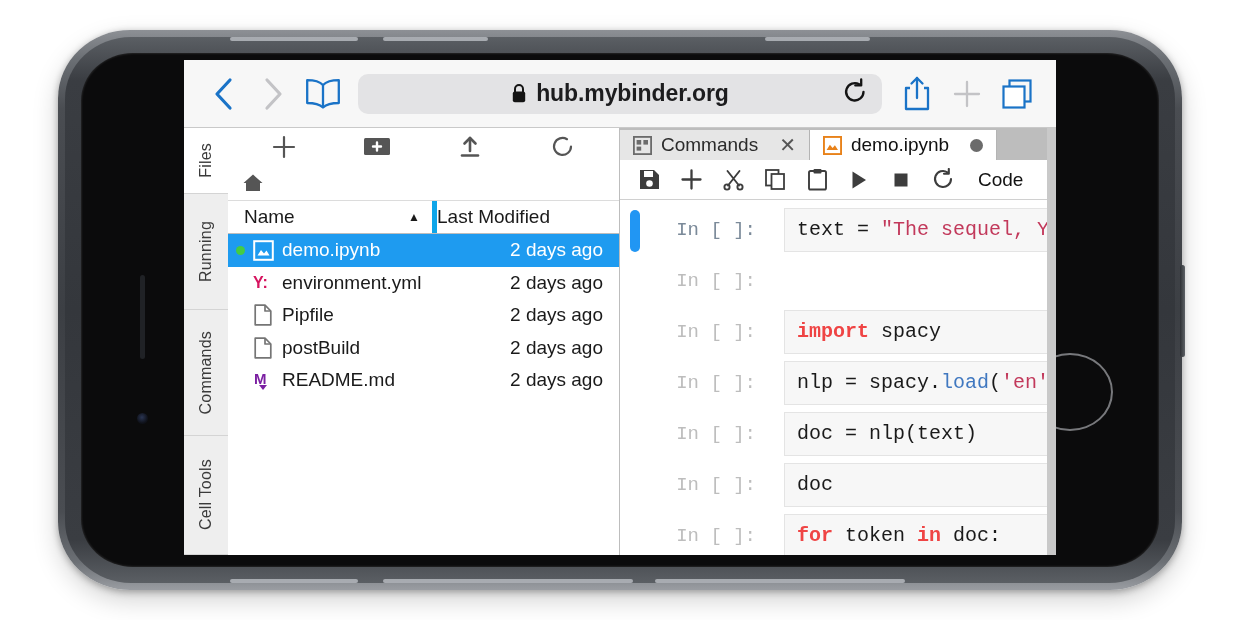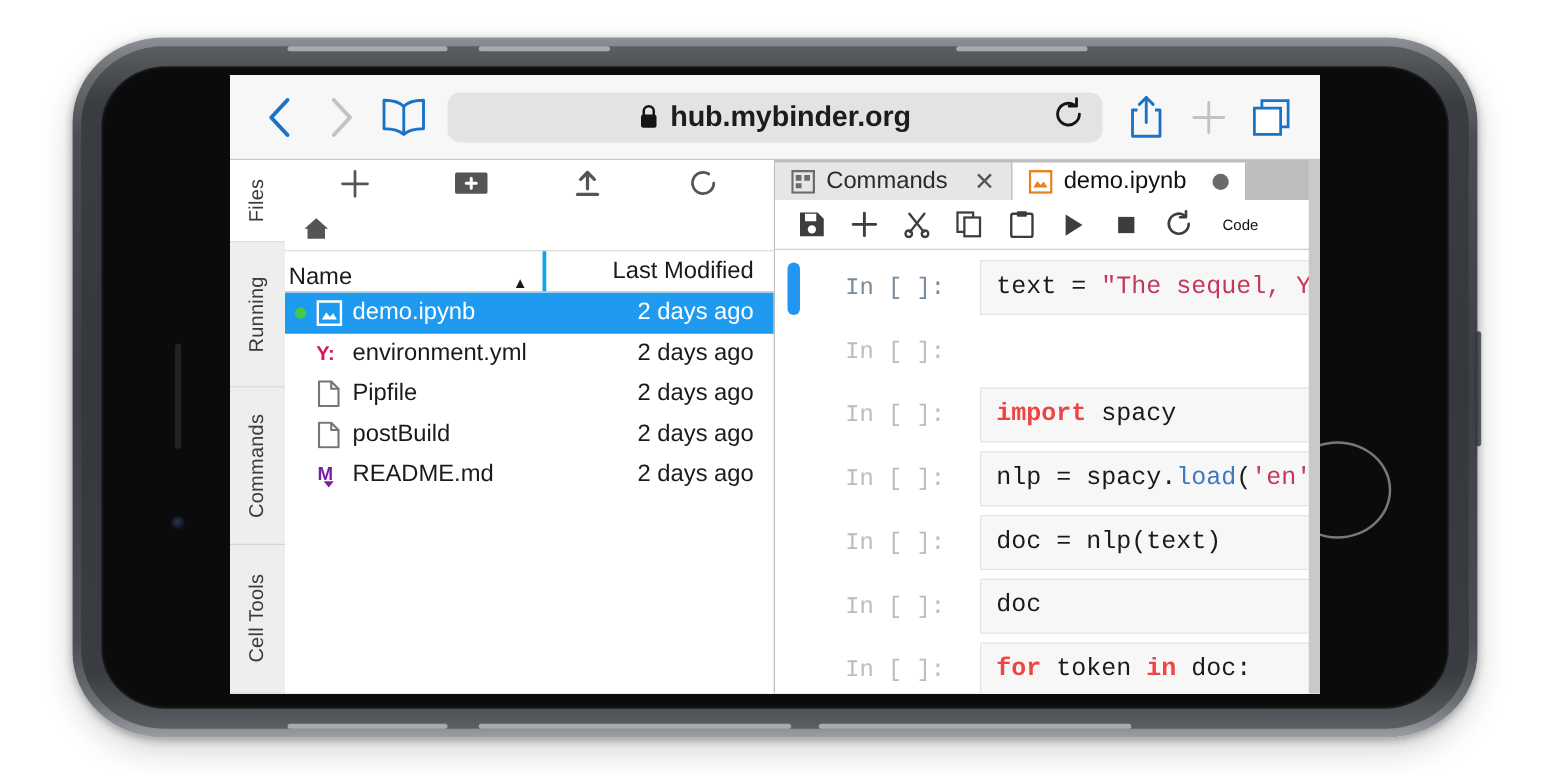--- a/index.html
+++ b/index.html
@@ -169,31 +169,31 @@
   }
   #fb-header {
     height: 34px; flex: none;
     display: flex; align-items: center;
     border-top: 1px solid #dcdcdc;
     border-bottom: 1px solid #bdbdbd;
     font-size: 19px; color: #1a1a1a;
     background: #fff;
   }
   .col-name {
-    flex: 1 1 auto; padding-left: 3px;
-    display: flex; align-items: flex-end; gap: 8px;
-    border-right: 3px solid #0ea5e9;
+    flex: 1 1 auto; padding-left: 16px;
+    display: flex; align-items: center; gap: 8px;
+    border-right: 5px solid #0ea5e9;
     height: 100%;
   }
   .col-name .lbl { font-weight: 400; }
   .sort-arrow { margin-left: auto; margin-right: 12px; font-size: 12px; color: #1a1a1a; }
   .col-mod {
     width: 182px; flex: none;
     text-align: right; padding-right: 16px;
-    height: 100%; display: flex; align-items: center; justify-content: flex-end;
+    height: 100%; display: flex; align-items: center; 
   }
   #fb-list { flex: 1 1 auto; overflow: hidden; }
   .frow {
     height: 32.5px;
     display: flex; align-items: center;
     font-size: 19px; color: #1a1a1a;
     position: relative;
   }
   .frow.selected { background: #1e9bf0; color: #ffffff; }
   .frow .dot-wrap { width: 20px; display: flex; justify-content: center; flex: none; padding-left: 4px; }
@@ -232,21 +232,21 @@
   }
   #nb-toolbar {
     height: 40px; flex: none;
     display: flex; align-items: center;
     border-bottom: 1px solid #d0d0d0;
     background: #fff;
     padding-left: 8px;
   }
   .nb-tool { width: 42px; height: 40px; display: flex; align-items: center; justify-content: center; flex: none; }
   .nb-kind {
-    margin-left: 14px; font-size: 12px; color: #111;
+    margin-left: 14px; font-size: 19px; color: #111;
     display: flex; align-items: center; height: 40px;
   }
   #nb-cells { flex: 1 1 auto; overflow: hidden; padding-top: 8px; }
   .cell {
     display: flex; align-items: flex-start;
     height: 51px;
     padding-left: 10px;
     gap: 16px;
   }
   .cell .sel-bar {

